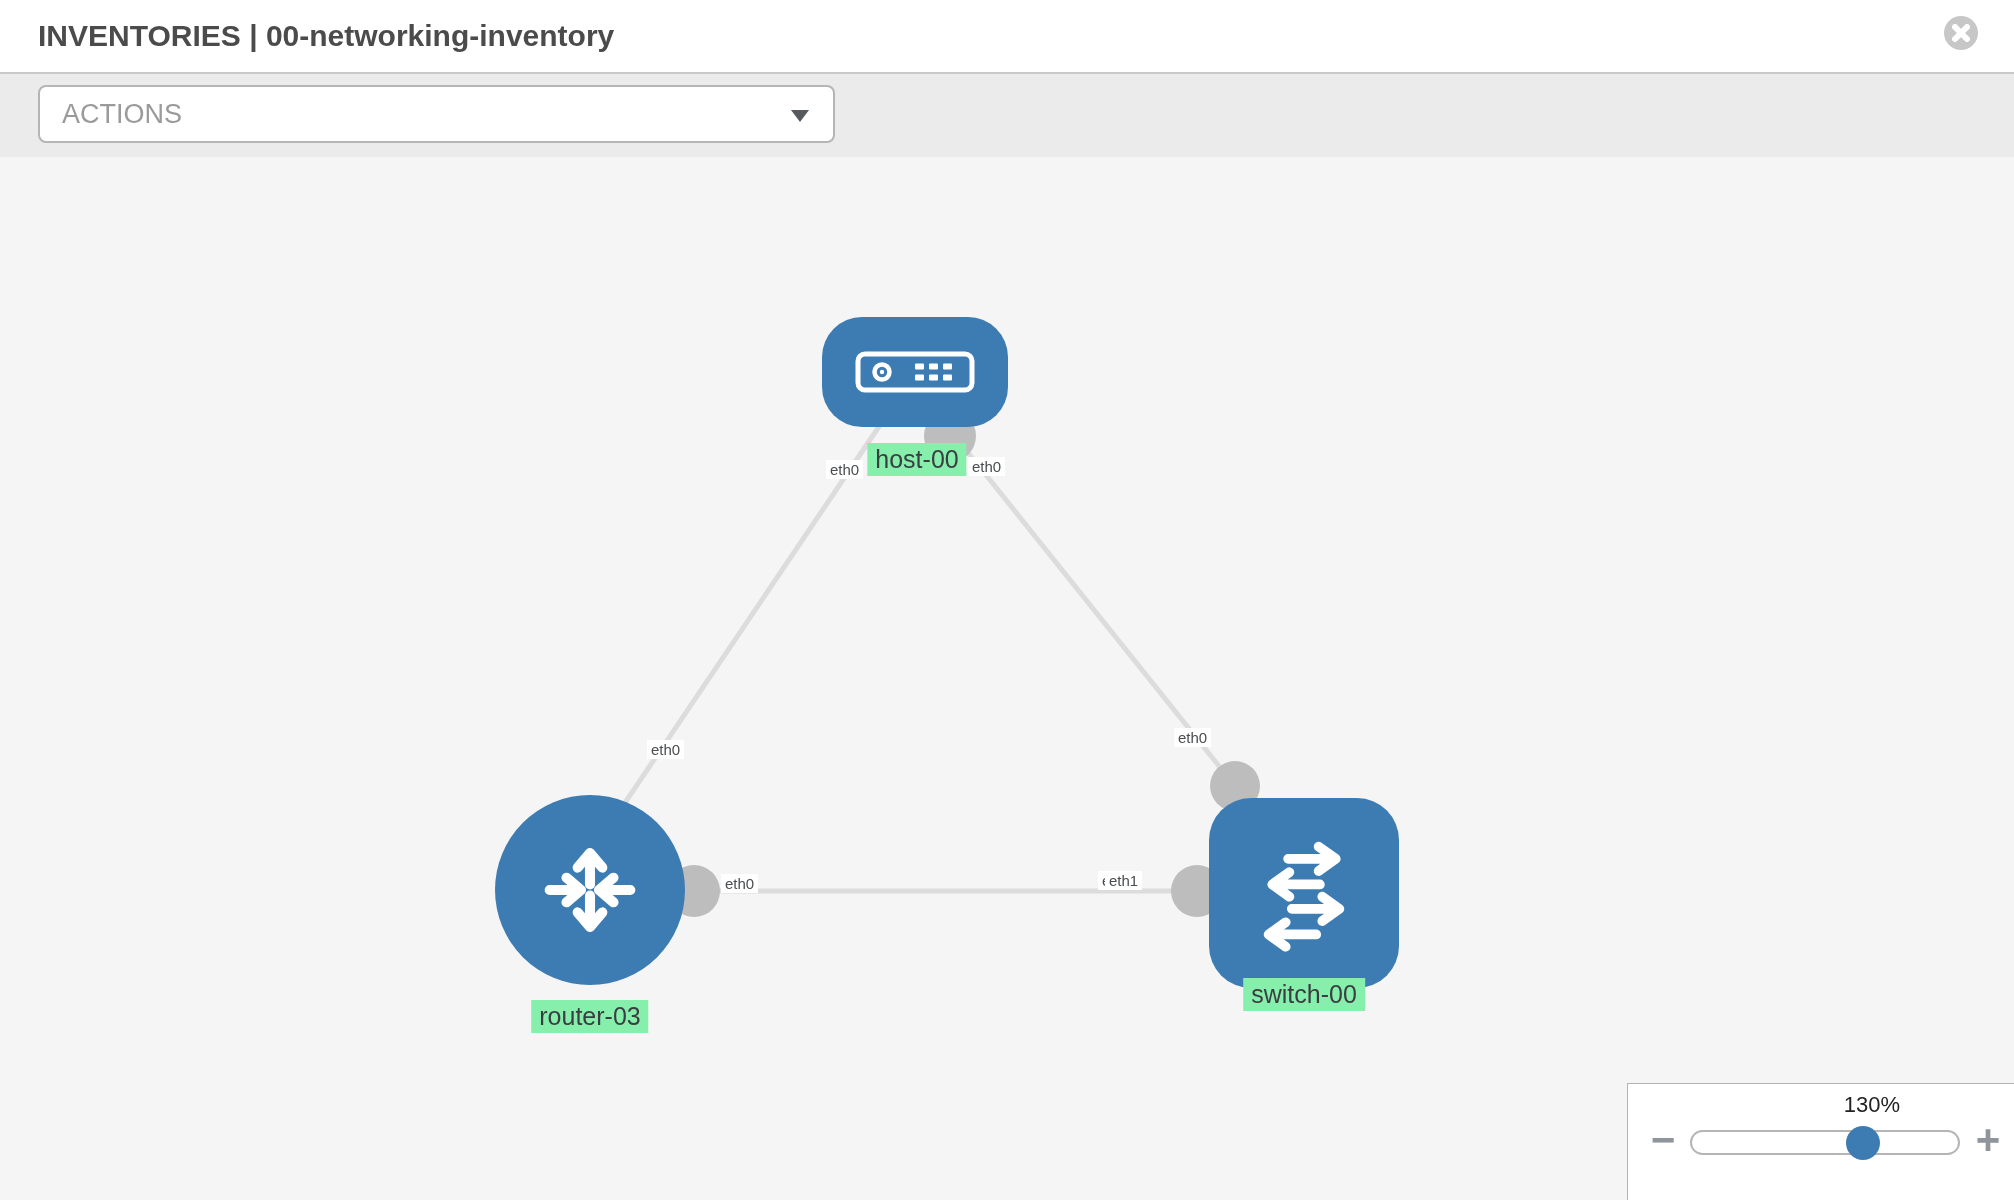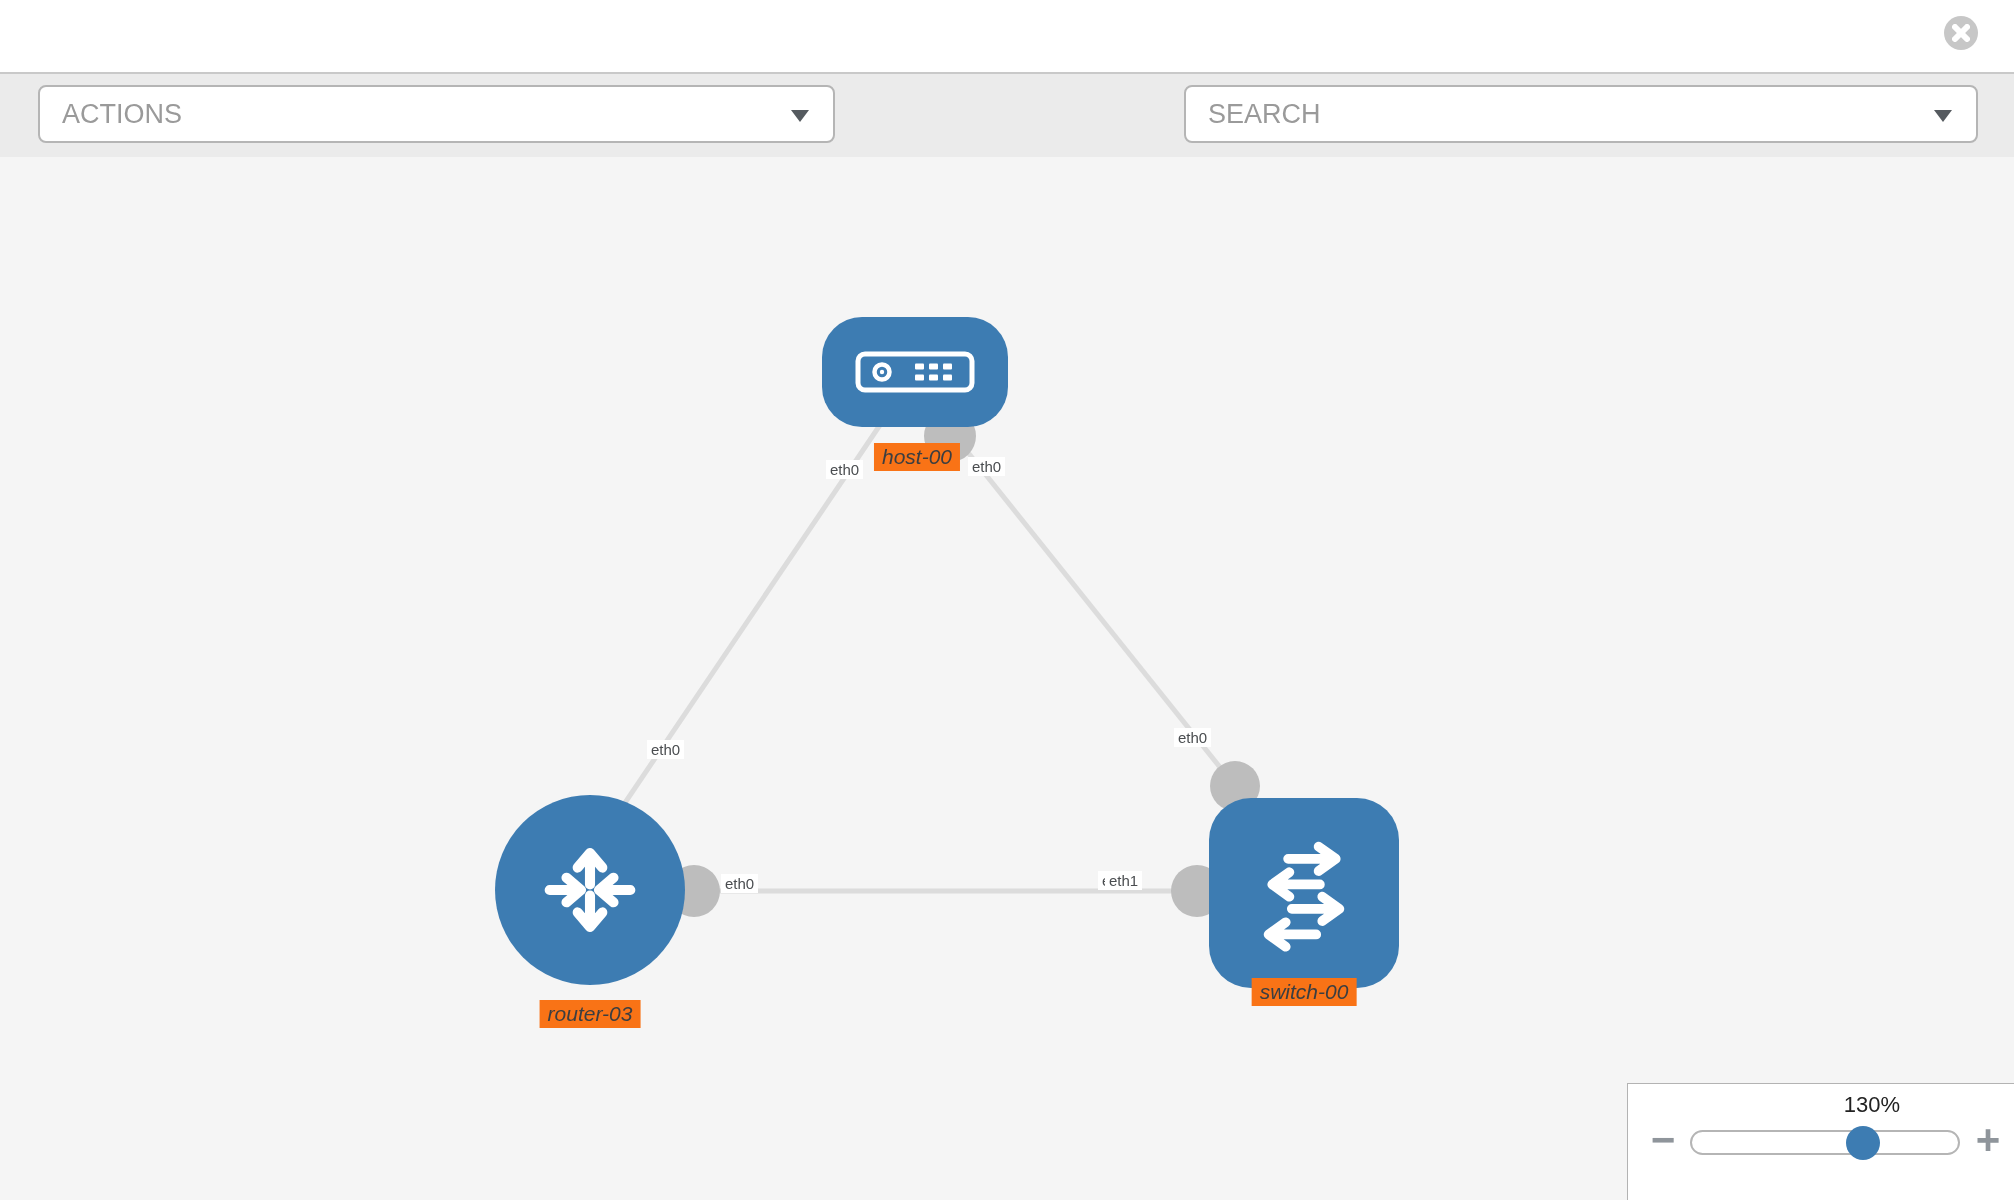--- a/index.html
+++ b/index.html
@@ -30,22 +30,22 @@
 
   
   .canvas { position:absolute; left:0; top:157px; width:2014px; height:1043px; background:#f5f5f5; }
   .links-svg { position:absolute; left:0; top:0; pointer-events:none; }
 
   .node { position:absolute; background:#3d7cb2; display:flex; align-items:center; justify-content:center; cursor:pointer; }
   .node-host   { left:822px;  top:160px; width:186px; height:110px; border-radius:40px; }
   .node-router { left:495px;  top:638px; width:190px; height:190px; border-radius:50%; }
   .node-switch { left:1209px; top:641px; width:190px; height:190px; border-radius:42px; }
 
-  .node-label { position:absolute; background:#f97316; color:#3b3e41; font-size:21px;
-                padding:2px 8px; white-space:nowrap; transform:translateX(-50%);font-style:italic; }
+  .node-label { position:absolute; background:#86efac; color:#3b3e41; font-size:25px;
+                padding:2px 8px; white-space:nowrap; transform:translateX(-50%); }
   .lbl-host   { left:917px;  top:286px; }
   .lbl-router { left:590px;  top:843px; }
   .lbl-switch { left:1304px; top:821px; }
 
   .if-label { position:absolute; background:#ffffff; color:#4a4d50; font-size:15px;
               padding:1px 4px; white-space:nowrap; }
   .if-0 { left:826px;  top:303px; }
   .if-1 { left:968px;  top:300px; }
   .if-2 { left:647px;  top:583px; }
   .if-3 { left:1174px; top:571px; }
@@ -68,20 +68,21 @@
                 border-radius:50%; background:#3d7cb2; cursor:grab; }
 
   svg { display:block; }
 </style>
 </head>
 <body>
 
 <div class="stage">
 
   <div class="header">
+    <div class="title">INVENTORIES | 00-networking-inventory</div>
     <div class="close-btn">
       <svg width="18" height="18" viewBox="0 0 18 18">
         <line x1="3" y1="3" x2="15" y2="15" stroke="#ffffff" stroke-width="6" stroke-linecap="round"></line>
         <line x1="15" y1="3" x2="3" y2="15" stroke="#ffffff" stroke-width="6" stroke-linecap="round"></line>
       </svg>
     </div>
   </div>
 
   <div class="toolbar">
     <div class="dropdown dd-actions">
@@ -98,24 +99,20 @@
     </div>
     <div class="tool-icon key">
       <svg width="40" height="40" viewBox="0 0 40 40">
         <circle cx="13" cy="13" r="6.5" fill="none" stroke="#697075" stroke-width="5.5"></circle>
         <line x1="18" y1="18" x2="33" y2="33" stroke="#697075" stroke-width="6" stroke-linecap="round"></line>
         <line x1="32.5" y1="32.5" x2="37" y2="28" stroke="#697075" stroke-width="5.5" stroke-linecap="round"></line>
         <line x1="26.5" y1="29.5" x2="30" y2="26" stroke="#697075" stroke-width="5" stroke-linecap="round"></line>
       </svg>
     </div>
 
-    <div class="dropdown dd-search">
-      <span class="dd-label">SEARCH</span>
-      <span class="caret"></span>
-    </div>
   </div>
 
   <div class="canvas">
 
     <svg class="links-svg" width="2014" height="1043" viewBox="0 0 2014 1043">
       <line x1="880" y1="268" x2="610" y2="668" stroke="#dcdcdc" stroke-width="5"></line>
       <line x1="950" y1="273" x2="1235" y2="629" stroke="#dcdcdc" stroke-width="5"></line>
       <line x1="694" y1="734" x2="1197" y2="734" stroke="#dcdcdc" stroke-width="5"></line>
       <circle cx="950" cy="279" r="26" fill="#bdbdbd"></circle>
       <circle cx="1235" cy="629" r="25" fill="#bdbdbd"></circle>

